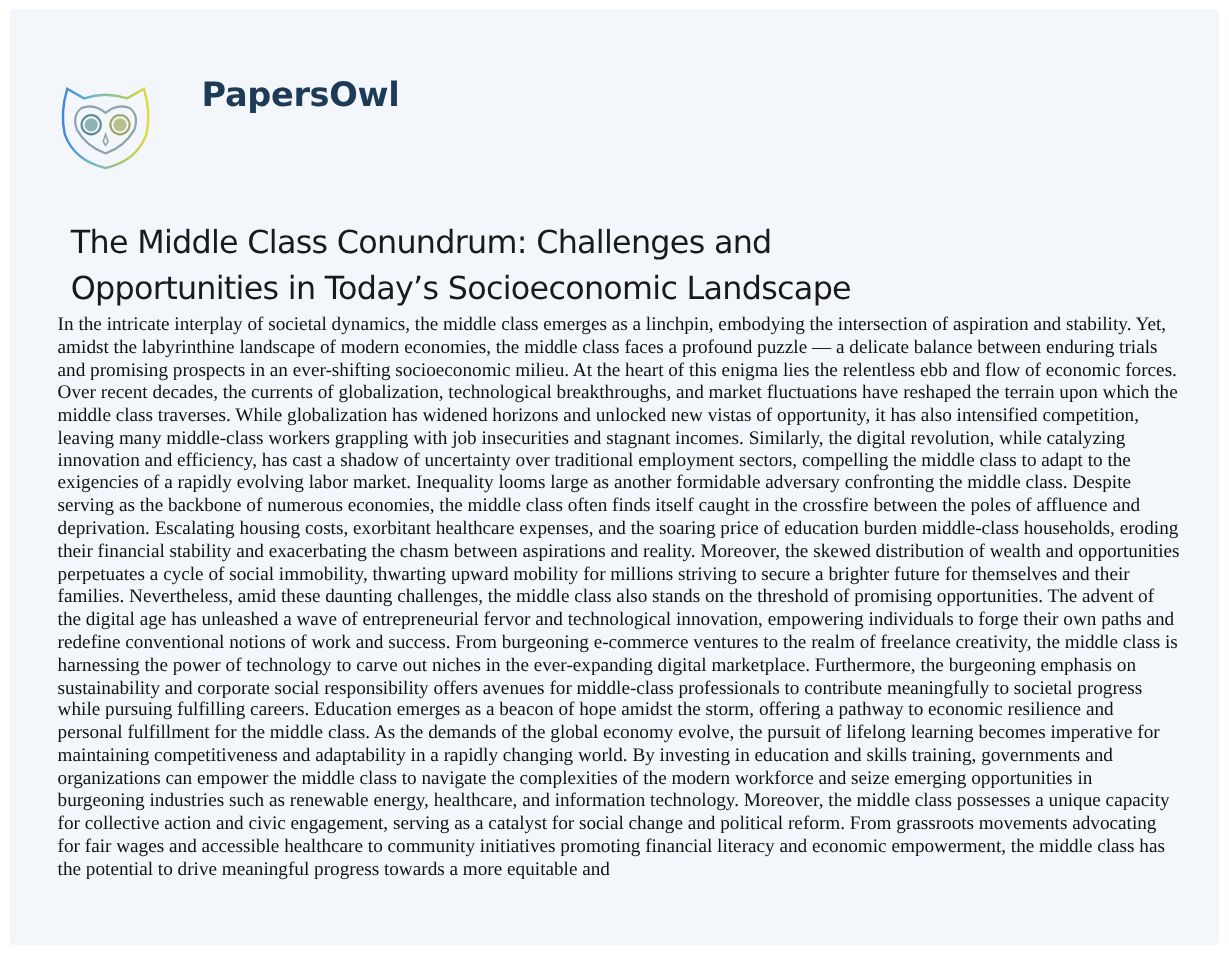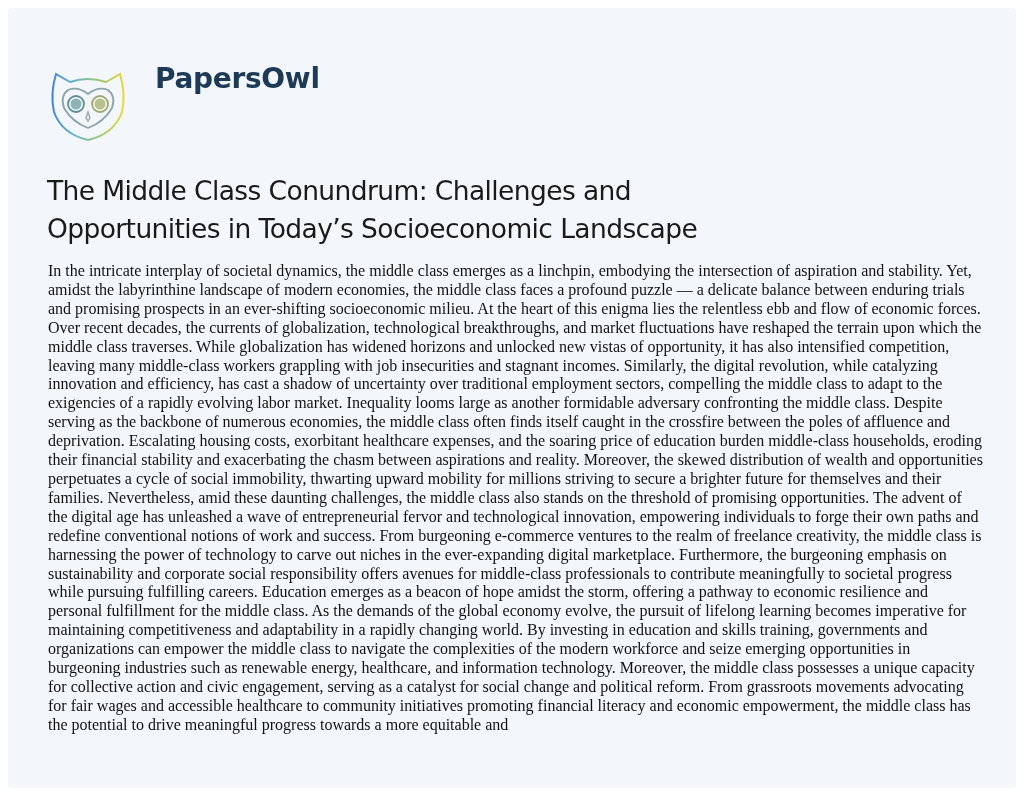--- a/index.html
+++ b/index.html
@@ -28,21 +28,21 @@
       top: 62px;
       display: flex;
       align-items: flex-start;
     }
     .logo {
       width: 80px;
       height: 80px;
       margin-top: 2px;
     }
     .brand {
-      margin-left: 27px;
+      margin-left: 40px;
     }
     .brand-name {
       font-family: "DejaVu Sans", sans-serif;
       font-weight: bold;
       font-size: 28px;
       color: #1d3a57;
       line-height: 34px;
       letter-spacing: -0.3px;
     }
     .brand-url {
@@ -57,21 +57,21 @@
     .title {
       position: absolute;
       left: 47px;
       top: 172px;
       width: 760px;
       font-family: "DejaVu Sans", sans-serif;
       font-size: 26.5px;
       font-weight: normal;
       color: #1a1a1a;
       line-height: 38px;
-      margin: 0;
+      margin: 12px;
       letter-spacing: -0.6px;
     }
     .body-text {
       position: absolute;
       left: 48px;
       top: 262px;
       width: 935px;
       font-family: Liberation Serif, serif;
       font-size: 16px;
       line-height: 18.9px;

